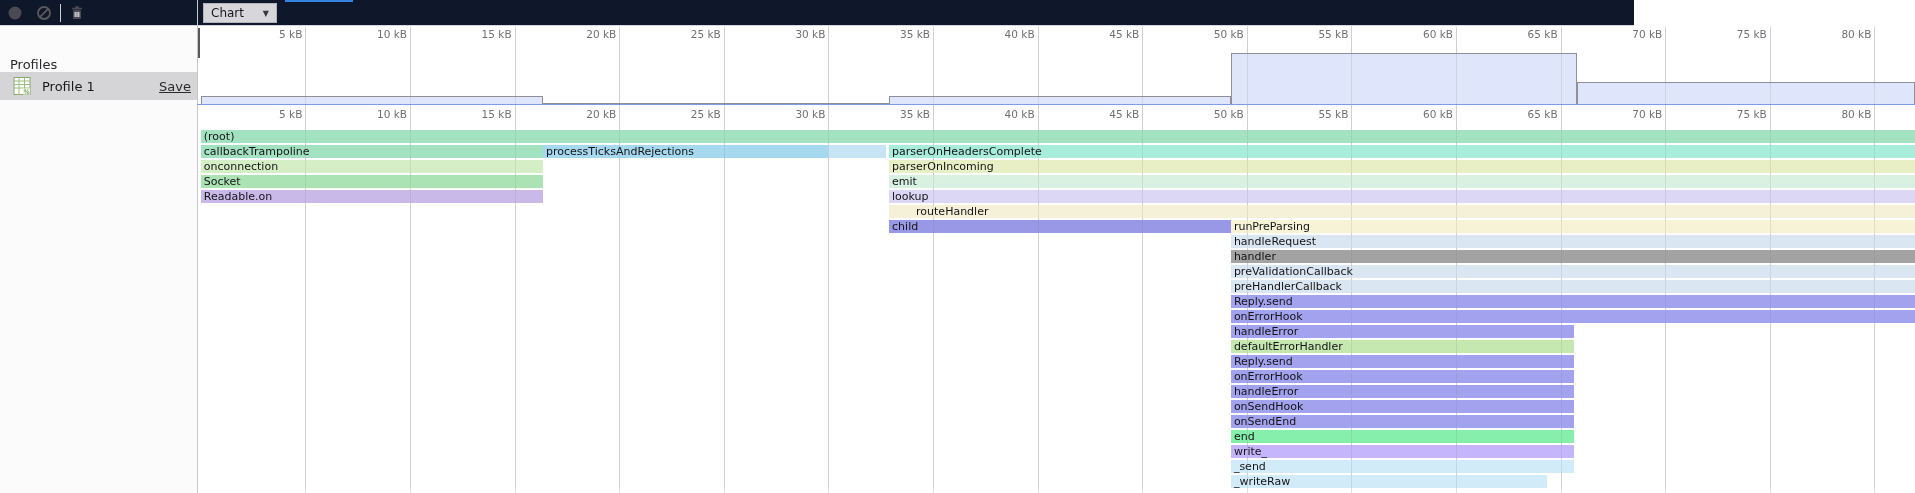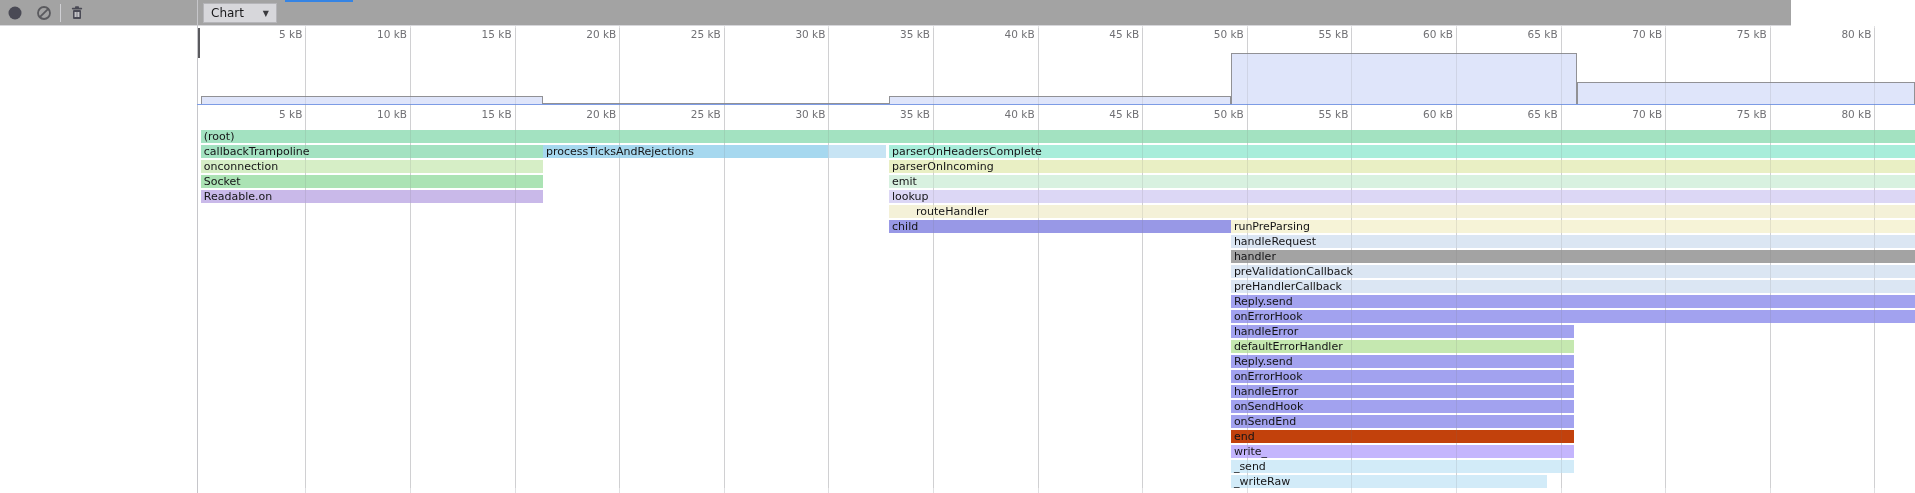--- a/index.html
+++ b/index.html
@@ -1,19 +1,19 @@
 <!DOCTYPE html>
 <html><head>
 <meta charset="utf-8">
 <style>
   html,body{margin:0;padding:0;background:#fff;}
   #app{position:relative;width:1915px;height:493px;overflow:hidden;
        font-family:"DejaVu Sans","Liberation Sans",sans-serif;background:#fff;}
   
-  #toolbar{position:absolute;left:0;top:0;width:1791px;height:26px;background:#a3a3a3;
+  #toolbar{position:absolute;left:0;top:0;width:1634px;height:26px;background:#0f172a;
            border-bottom:1px solid #d7d7db;box-sizing:border-box;}
   #tab-indicator{position:absolute;left:285px;top:0;width:68px;height:2px;background:#3584e4;}
   .tbtn{position:absolute;top:3px;width:22px;height:20px;display:flex;align-items:center;justify-content:center;cursor:pointer;}
   #btn-record{left:4px;} #btn-clear{left:33px;} #btn-trash{left:66px;}
   #tb-sep{position:absolute;left:60px;top:4px;width:1px;height:18px;background:#d0d0d4;}
   #chart-select{position:absolute;left:203px;top:3px;width:74px;height:20px;background:#d7d7db;
                 border:1px solid #b5b5b9;box-sizing:border-box;display:flex;align-items:center;
                 justify-content:space-between;padding:0 7px;font-size:12px;color:#18181a;cursor:pointer;}
   #chart-select .arrow{font-size:8px;color:#3a3a3e;}
   
@@ -68,20 +68,38 @@
         <line x1="8" y1="7" x2="8" y2="12" stroke="#f9f9fa" stroke-width="1"></line>
         <line x1="9.8" y1="7" x2="9.8" y2="12" stroke="#f9f9fa" stroke-width="1"></line>
       </svg>
     </div>
     <div id="chart-select">
       <span>Chart</span>
       <span class="arrow">▼</span>
     </div>
   </div>
 
+  <div id="sidebar">
+    <div id="profiles-title">Profiles</div>
+    <div id="section-header">SAMPLING PROFILES</div>
+    <div id="profile-row">
+      <svg class="picon" width="20" height="20" viewBox="0 0 20 20">
+        <rect x="2" y="1.5" width="16" height="17" fill="#ffffff" stroke="#8aa86e" stroke-width="1"></rect>
+        <line x1="2" y1="5" x2="18" y2="5" stroke="#9dbd7d" stroke-width="1"></line>
+        <line x1="2" y1="8.5" x2="18" y2="8.5" stroke="#9dbd7d" stroke-width="1"></line>
+        <line x1="2" y1="12" x2="18" y2="12" stroke="#9dbd7d" stroke-width="1"></line>
+        <line x1="7" y1="1.5" x2="7" y2="18.5" stroke="#9dbd7d" stroke-width="1"></line>
+        <line x1="12.5" y1="1.5" x2="12.5" y2="18.5" stroke="#9dbd7d" stroke-width="1"></line>
+        <rect x="11" y="12.5" width="7" height="6" fill="#eef6e4"></rect>
+        <text x="14.5" y="17.6" font-size="6.5" text-anchor="middle" fill="#5d8f3f" font-family="DejaVu Sans, sans-serif">%</text>
+      </svg>
+      <span class="pname">Profile 1</span>
+      <span class="psave">Save</span>
+    </div>
+  </div>
   <div id="sidebar-border"></div>
 
   <div id="main-pane">
     <div id="grid-base">
         <div class="gridline" style="left: 108.4px; top: 26px; height: 467px;"></div>
         <div class="gridline" style="left: 213px; top: 26px; height: 467px;"></div>
         <div class="gridline" style="left: 317.6px; top: 26px; height: 467px;"></div>
         <div class="gridline" style="left: 422.2px; top: 26px; height: 467px;"></div>
         <div class="gridline" style="left: 526.8px; top: 26px; height: 467px;"></div>
         <div class="gridline" style="left: 631.4px; top: 26px; height: 467px;"></div>
@@ -213,21 +231,21 @@
         </div>
         <div class="fbar" style="left: 1033.9px; top: 385px; width: 343.088px; background: rgb(162, 162, 239);">
           <span>handleError</span>
         </div>
         <div class="fbar" style="left: 1033.9px; top: 400px; width: 343.088px; background: rgb(162, 162, 239);">
           <span>onSendHook</span>
         </div>
         <div class="fbar" style="left: 1033.9px; top: 415px; width: 343.088px; background: rgb(162, 162, 239);">
           <span>onSendEnd</span>
         </div>
-        <div class="fbar" style="left: 1033.9px; top: 430px; width: 343.088px; background: #c2410c;">
+        <div class="fbar" style="left: 1033.9px; top: 430px; width: 343.088px; background: #86efac;">
           <span>end</span>
         </div>
         <div class="fbar" style="left: 1033.9px; top: 445px; width: 343.088px; background: #c4b5fd;">
           <span>write_</span>
         </div>
         <div class="fbar" style="left: 1033.9px; top: 460px; width: 343.088px; background: rgb(210, 235, 248);">
           <span>_send</span>
         </div>
         <div class="fbar" style="left: 1033.9px; top: 475px; width: 316px; background: rgb(210, 235, 248);">
           <span>_writeRaw</span>

